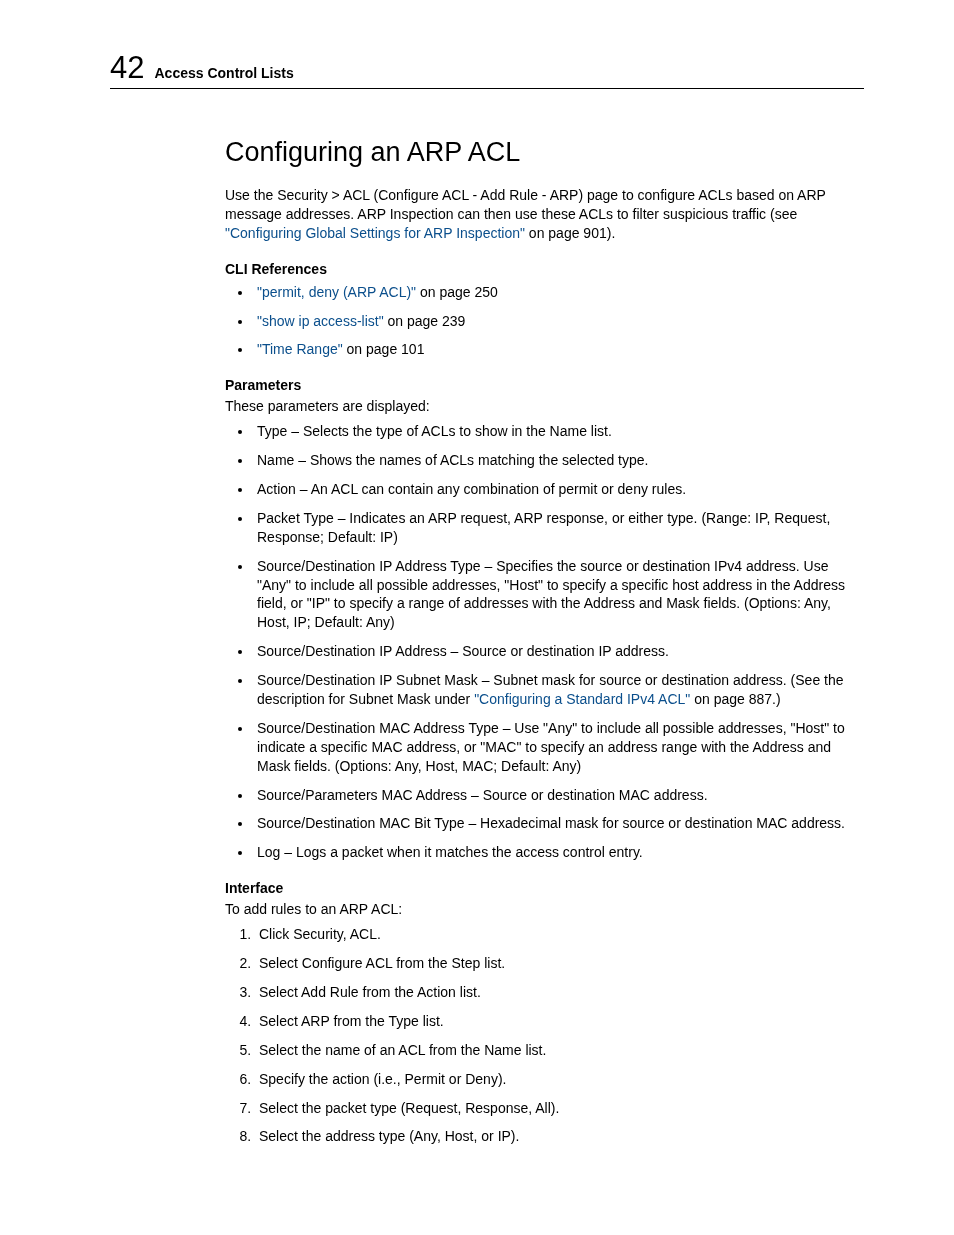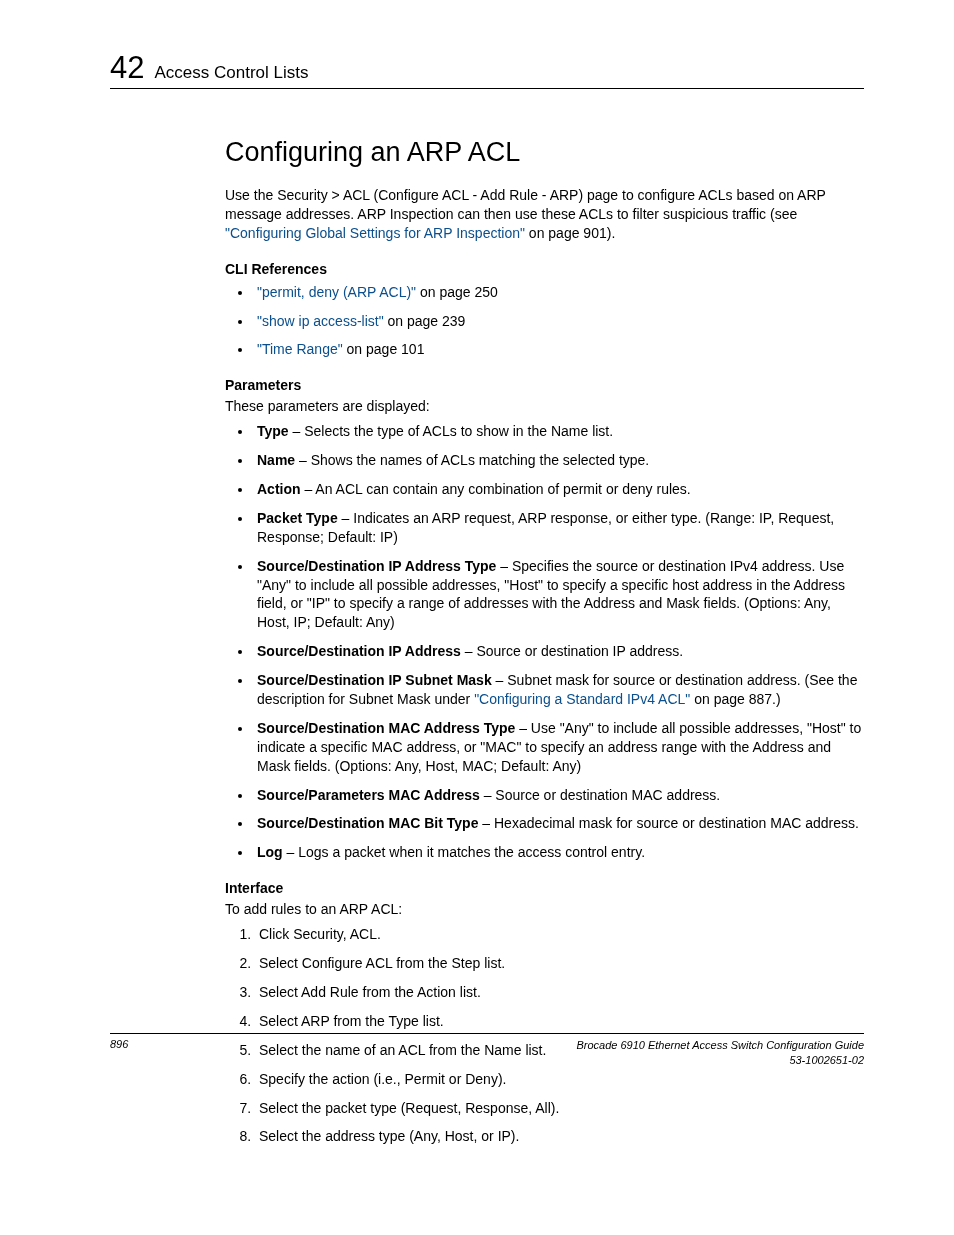--- a/index.html
+++ b/index.html
@@ -25,22 +25,23 @@
     padding-bottom: 2px;
     margin-bottom: 48px;
   }
   .runhead .chapnum {
     font-size: 31px;
     font-weight: 400;
     font-family: Arial, sans-serif;
     margin-right: 10px;
   }
   .runhead .chapname {
-    font-size: 17px;
+    font-size: 14px;
     font-family: Arial, sans-serif;
+    font-weight: bold;
   }
   .content {
     margin-left: 115px;
     margin-top: 12px;
   }
   h1.section {
     font-size: 27px;
     font-weight: 400;
     font-family: Arial, sans-serif;
     margin: 0 0 18px 0;
@@ -57,21 +58,21 @@
     list-style: disc;
     padding-left: 28px;
     margin: 6px 0 0 0;
   }
   ul.bullets > li { margin: 0 0 10px 0; padding-left: 4px; }
   ol.steps {
     padding-left: 30px;
     margin: 6px 0 0 0;
   }
   ol.steps > li { margin: 0 0 10px 0; padding-left: 4px; }
-  .term { font-weight: bold; }
+  .term { font-weight: normal; }
   .footer {
     position: absolute;
     left: 110px;
     right: 90px;
     bottom: 30px;
     border-top: 1px solid #000;
     padding-top: 4px;
     font-size: 11px;
     font-style: italic;
     font-family: Arial, sans-serif;
@@ -129,21 +130,14 @@
       <li>Select Add Rule from the Action list.</li>
       <li>Select ARP from the Type list.</li>
       <li>Select the name of an ACL from the Name list.</li>
       <li>Specify the action (i.e., Permit or Deny).</li>
       <li>Select the packet type (Request, Response, All).</li>
       <li>Select the address type (Any, Host, or IP).</li>
     </ol>
 
   </div>
 
-  <div class="footer">
-    <span class="pagenum">896</span>
-    <span class="docid">
-      <span>Brocade 6910 Ethernet Access Switch Configuration Guide</span><br>
-      <span>53-1002651-02</span>
-    </span>
-  </div>
 
 </div>
 
 </body></html>

